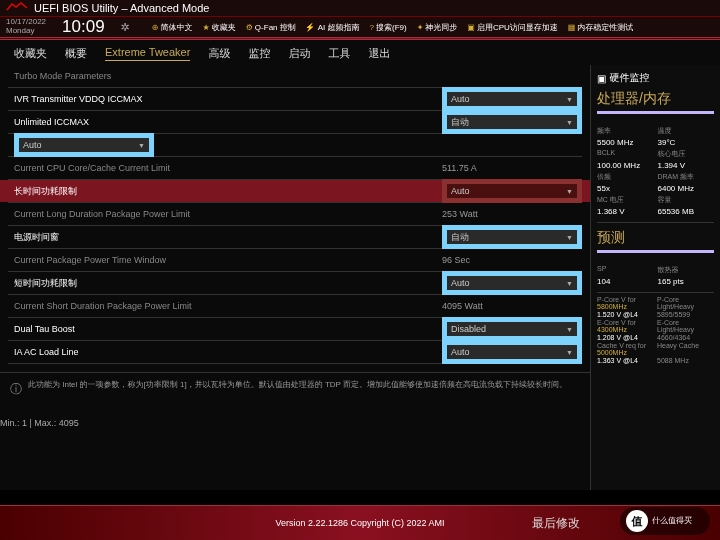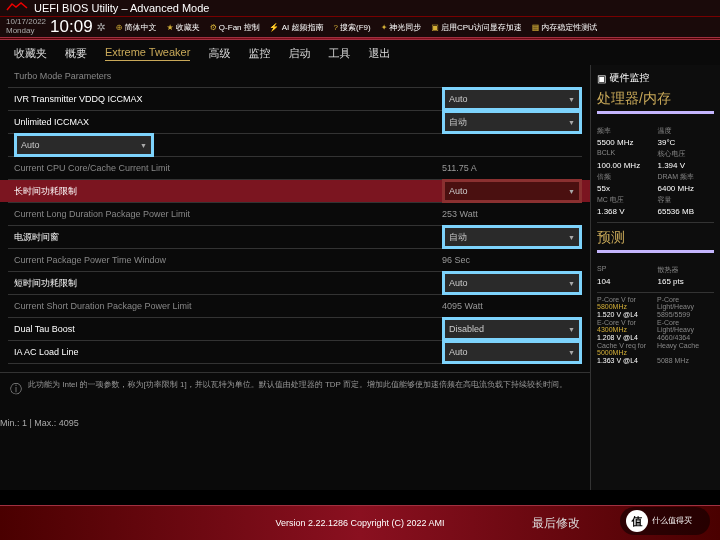--- a/index.html
+++ b/index.html
@@ -1,39 +1,39 @@
 <!DOCTYPE html>
 <html><head>
 <meta charset="utf-8">
 <style>
 *{margin:0;padding:0;box-sizing:border-box;font-family:"Microsoft YaHei",Arial,sans-serif}
 body{width:720px;height:540px;background:#000;color:#ccc;font-size:10px;overflow:hidden;position:relative}
 .hdr{display:flex;align-items:center;padding:2px 6px;background:#1a0a0a;gap:6px;border-bottom:1px solid #700}
 .rog{font-size:11px;color:#fff;font-weight:600}
 .title{font-size:11px;color:#fff}
-.hdr2{display:flex;align-items:center;padding:2px 6px;background:#1a0a0a;gap:4px;height:20px}
+.hdr2{display:flex;align-items:center;padding:2px 6px;background:#1a0a0a;gap:16px;height:20px}
 .dt{font-size:8px;color:#aaa;line-height:1.1}
 .clock{font-size:17px;color:#fff;font-weight:300}
 .gear{color:#aaa;font-size:11px}
 .tools{display:flex;gap:10px;font-size:8px;color:#fff;flex:1;margin-left:6px}
 .tools span{display:flex;align-items:center;gap:2px;white-space:nowrap}
 .tools i{color:#d4af37;font-style:normal}
 .bar{height:3px;background:linear-gradient(90deg,#4a0000,#8a1020,#4a0000);border-top:1px solid #a03040;border-bottom:1px solid #a03040}
 .tabs{display:flex;gap:18px;padding:6px 8px 4px 14px;background:#0a0a0a;font-size:11px}
 .tabs span{color:#ddd;cursor:pointer}
 .tabs .act{color:#c9a959;border-bottom:1px solid #c9a959;padding-bottom:1px}
 .main{display:flex;height:425px}
 .left{flex:1;background:#0a0a0a;overflow:hidden}
 .row{display:flex;align-items:center;height:22px;padding:0 8px 0 14px;font-size:9px}
 .row.h{color:#888}
 .row.o{color:#fff}
 .row.o.sel{background:#7b1520;color:#fff}
 .rlabel{flex:1}
 .rval{width:140px;text-align:left;color:#999}
-.rsel{width:140px;height:24px;background:#2a2a2a;border:3px solid #7dd3fc;display:flex;align-items:center;justify-content:space-between;padding:0 4px;color:#ccc;font-size:9px}
+.rsel{width:140px;height:24px;background:#2a2a2a;border:5px solid #7dd3fc;display:flex;align-items:center;justify-content:space-between;padding:0 4px;color:#ccc;font-size:9px}
 .rsel.sel{background:#4a1010;border-color:#8a3030}
 .chev{font-size:7px;color:#aaa}
 .sep{height:1px;background:#333;margin:0 8px}
 .info{display:flex;gap:6px;padding:6px 10px;font-size:8px;color:#999;border-top:1px solid #333;line-height:1.4}
 .info .ic{font-size:12px;color:#888;margin-top:2px}
 .mm{padding:2px 0;font-size:9px;color:#aaa}
 .right{width:130px;background:#0d0d0d;border-left:1px solid #333;padding:4px 6px;font-size:8px}
 .rtitle{color:#fff;font-size:10px;display:flex;align-items:center;gap:3px;padding:2px 0}
 .rsub{color:#c9a959;font-size:14px;padding:3px 0;border-bottom:3px solid #c4b5fd;margin-bottom:12px}
 .rgrid{display:grid;grid-template-columns:1fr 1fr;gap:2px 4px;margin-bottom:6px}

